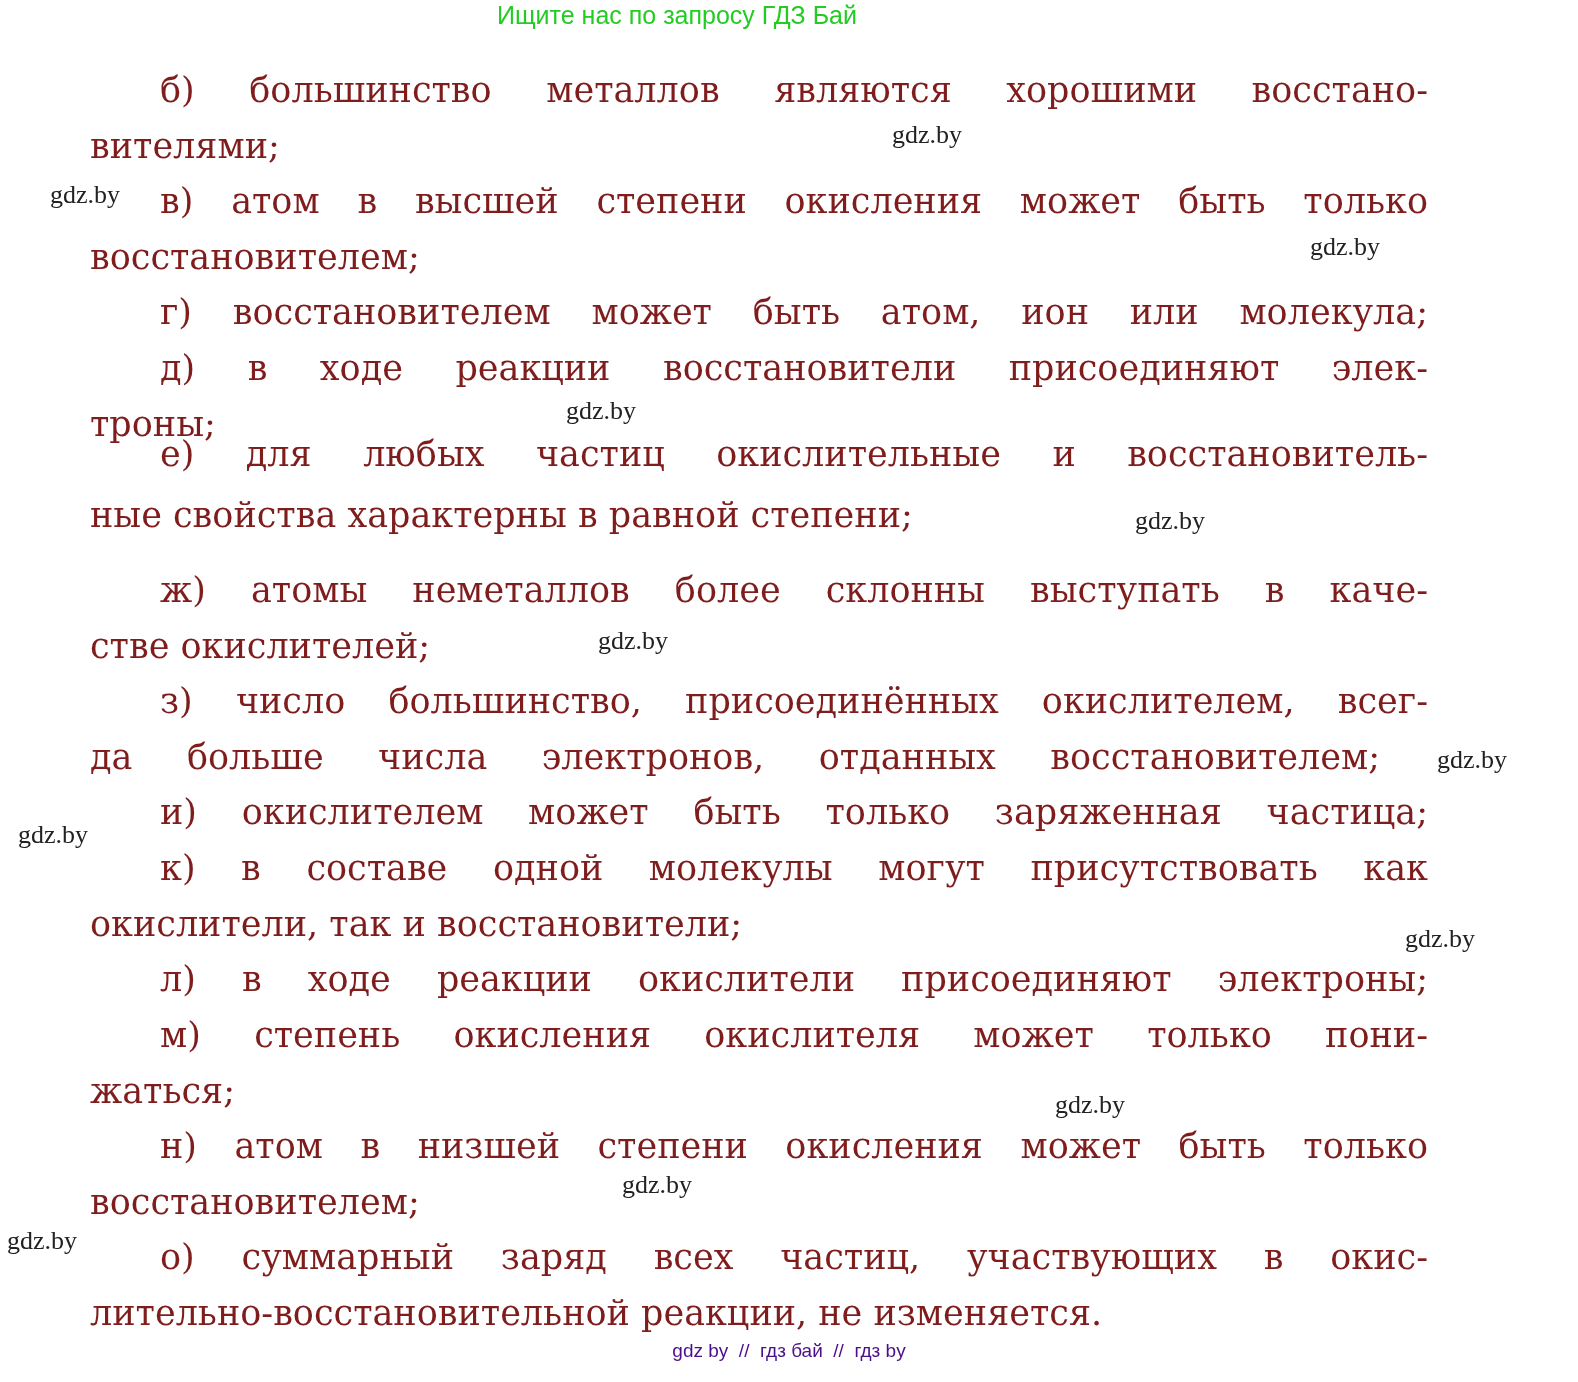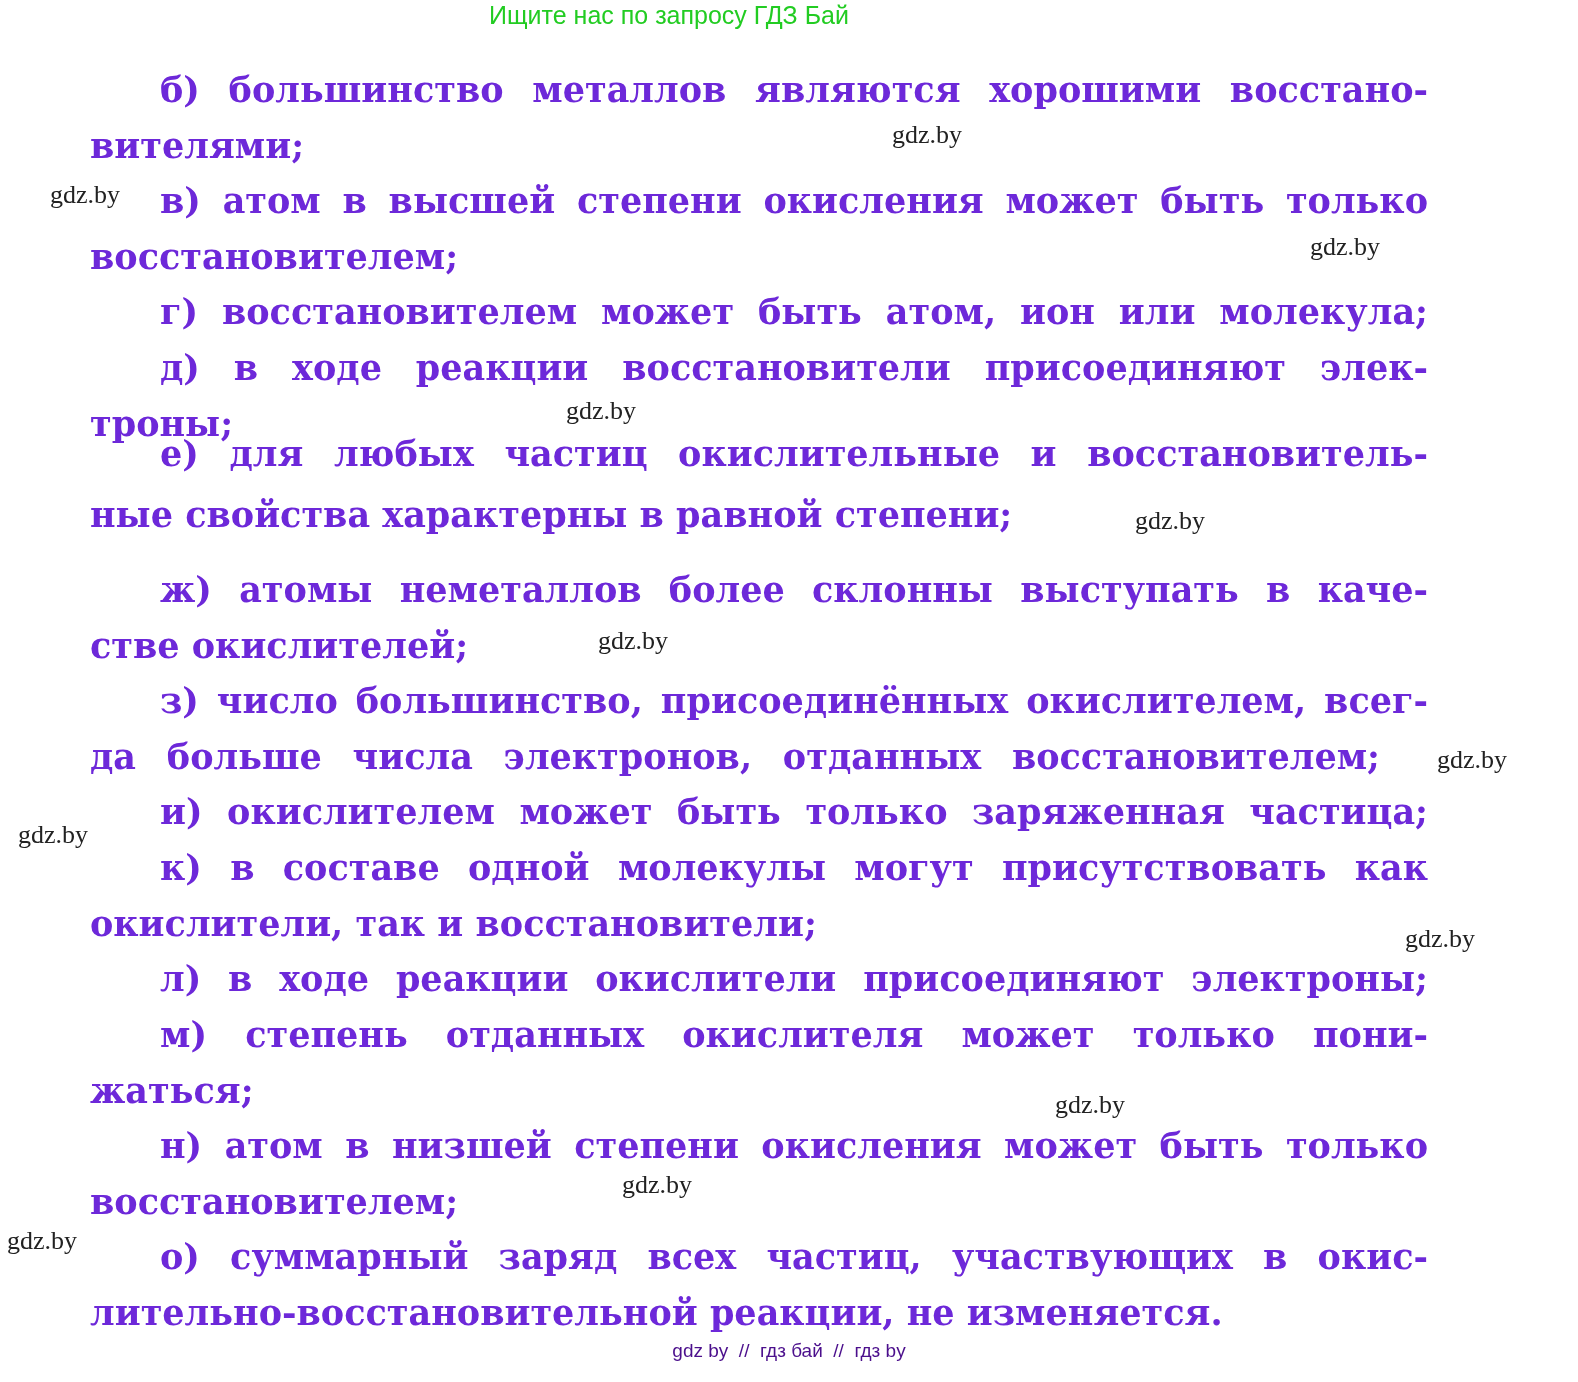--- a/index.html
+++ b/index.html
@@ -1,33 +1,33 @@
 <!DOCTYPE html>
 <html><head>
 <meta charset="utf-8">
 <style>
   html, body { margin: 0; padding: 0; }
   body {
     width: 1578px; height: 1382px; position: relative; overflow: hidden;
     background: #ffffff;
   }
   .top-banner {
-    position: absolute; left: 4px; top: 0; width: 1330px; text-align: center;
+    position: absolute; left: 12px; top: 0; width: 1330px; text-align: center;
     font-family: "Liberation Sans", sans-serif; font-size: 25px; color: #22cc22;
     line-height: 30px;
   }
   .bottom-banner {
     position: absolute; left: 0; top: 1336px; width: 1578px; text-align: center;
     font-family: "Liberation Sans", sans-serif; font-size: 19px; color: #4b0f8c;
     line-height: 30px; white-space: pre;
   }
   .line {
     position: absolute; left: 90px; width: 1338px;
-    font-family: "DejaVu Serif", serif; font-weight: bold; font-size: 35px;
-    color: #6d28d9; line-height: 56px; white-space: nowrap;
+    font-family: "DejaVu Serif", serif; font-weight: normal; font-size: 35px;
+    color: #7f1d1d; line-height: 56px; white-space: nowrap;
     text-align: justify; text-align-last: justify;
   }
   .line.first { left: 160px; width: 1268px; }
   .line.last { text-align-last: left; }
   .wm {
     position: absolute; font-family: Liberation Serif, serif; font-size: 26px;
     color: #222; line-height: 30px;
   }
 </style>
 </head>
@@ -56,21 +56,21 @@
   <div class="line first" style="top:673px">з) число большинство, присоединённых окислителем, всег-</div>
   <div class="line" style="top:729px; width:1290px">да больше числа электронов, отданных восстановителем;</div>
 
   <div class="line first" style="top:784px">и) окислителем может быть только заряженная частица;</div>
 
   <div class="line first" style="top:840px">к) в составе одной молекулы могут присутствовать как</div>
   <div class="line last" style="top:896px">окислители, так и восстановители;</div>
 
   <div class="line first" style="top:951px">л) в ходе реакции окислители присоединяют электроны;</div>
 
-  <div class="line first" style="top:1007px">м) степень отданных окислителя может только пони-</div>
+  <div class="line first" style="top:1007px">м) степень окисления окислителя может только пони-</div>
   <div class="line last" style="top:1063px">жаться;</div>
 
   <div class="line first" style="top:1118px">н) атом в низшей степени окисления может быть только</div>
   <div class="line last" style="top:1174px">восстановителем;</div>
 
   <div class="line first" style="top:1229px">о) суммарный заряд всех частиц, участвующих в окис-</div>
   <div class="line last" style="top:1285px">лительно-восстановительной реакции, не изменяется.</div>
 </div>
 
 <div>

